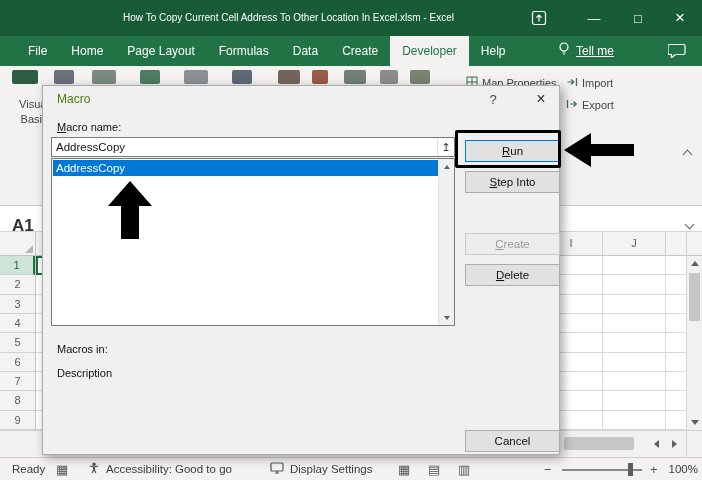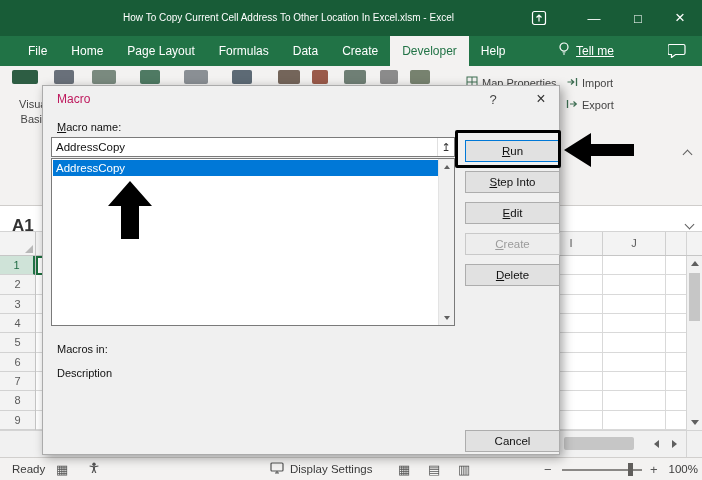--- a/index.html
+++ b/index.html
@@ -223,20 +223,21 @@
     <div class="st-item" style="left:56px;">
       <span class="st-glyph">▦</span>
     </div>
     <div class="st-item" style="left:88px;">
       <span>
         <svg width="12" height="12" viewBox="0 0 12 12">
           <circle cx="6" cy="2.2" r="1.7" fill="#555"></circle>
           <path d="M1.5 4.6 L5 5.2 L5 7.4 L3.6 11 L4.9 11 L6 8.2 L7.1 11 L8.4 11 L7 7.4 L7 5.2 L10.5 4.6 L10.3 3.6 L6 4.2 L1.7 3.6 Z" fill="#555"></path>
         </svg>
       </span>
+      <span>Accessibility: Good to go</span>
     </div>
     <div class="st-item" style="left:270px;">
       <span>
         <svg width="14" height="12" viewBox="0 0 14 12">
           <rect x="1" y="1" width="12" height="8" rx="1" fill="none" stroke="#555" stroke-width="1.2"></rect>
           <path d="M5 11 h4 M7 9 v2" stroke="#555" stroke-width="1.2"></path>
         </svg>
       </span>
       <span>Display Settings</span>
     </div>
@@ -256,21 +257,21 @@
     <div class="abs" style="left:628px;top:5px;width:5px;height:13px;background:#605e5c;"></div>
     <div class="st-item" style="left:650px;">
       <span class="st-glyph">+</span>
     </div>
     <div class="st-item" style="left:660px;width:38px;justify-content:flex-end;">
       <span>100%</span>
     </div>
   </div>
 
   <div class="dialog">
-    <div class="abs" style="left:14px;top:6px;font-size:12px;color:#be185d;">Macro</div>
+    <div class="abs" style="left:14px;top:6px;font-size:12px;color:#4d7c0f;">Macro</div>
     <div class="abs" style="left:440px;top:4px;width:20px;height:20px;text-align:center;line-height:20px;font-size:13px;color:#444;">?</div>
     <div class="abs" style="left:486px;top:2px;width:24px;height:22px;text-align:center;line-height:22px;font-size:16px;color:#333;">×</div>
 
     <span class="dlg-label alt abs" style="left:14px;top:35px;">Macro name:</span>
 
     <div class="field">
       <span class="abs" style="left:4px;top:0;line-height:18px;">AddressCopy</span>
       <span class="abs" style="right:0;top:0;width:16px;height:18px;border-left:1px solid #e0e0e0;text-align:center;line-height:18px;font-size:11px;color:#333;">↥</span>
     </div>
 
@@ -281,21 +282,20 @@
             <span class="tri up" style="border-left-width:3.5px;border-right-width:3.5px;border-bottom-width:4.5px;"></span>
           </div>
         <div class="abs" style="left:0;bottom:1px;width:100%;height:13px;display:flex;align-items:center;justify-content:center;">
             <span class="tri down" style="border-left-width:3.5px;border-right-width:3.5px;border-top-width:4.5px;"></span>
           </div>
       </div>
     </div>
 
     <div class="btn primary alt" style="top:54px;">Run</div>
     <div class="btn alt" style="top:85px;">Step Into</div>
-    <div class="btn alt" style="top:116px;">Edit</div>
     <div class="btn alt disabled" style="top:147px;">Create</div>
     <div class="btn alt" style="top:178px;">Delete</div>
 
     <span class="dlg-label abs" style="left:14px;top:257px;">Macros in:</span>
 
     <span class="dlg-label abs" style="left:14px;top:281px;">Description</span>
 
     <div class="btn" style="top:344px;">Cancel</div>
   </div>
 

